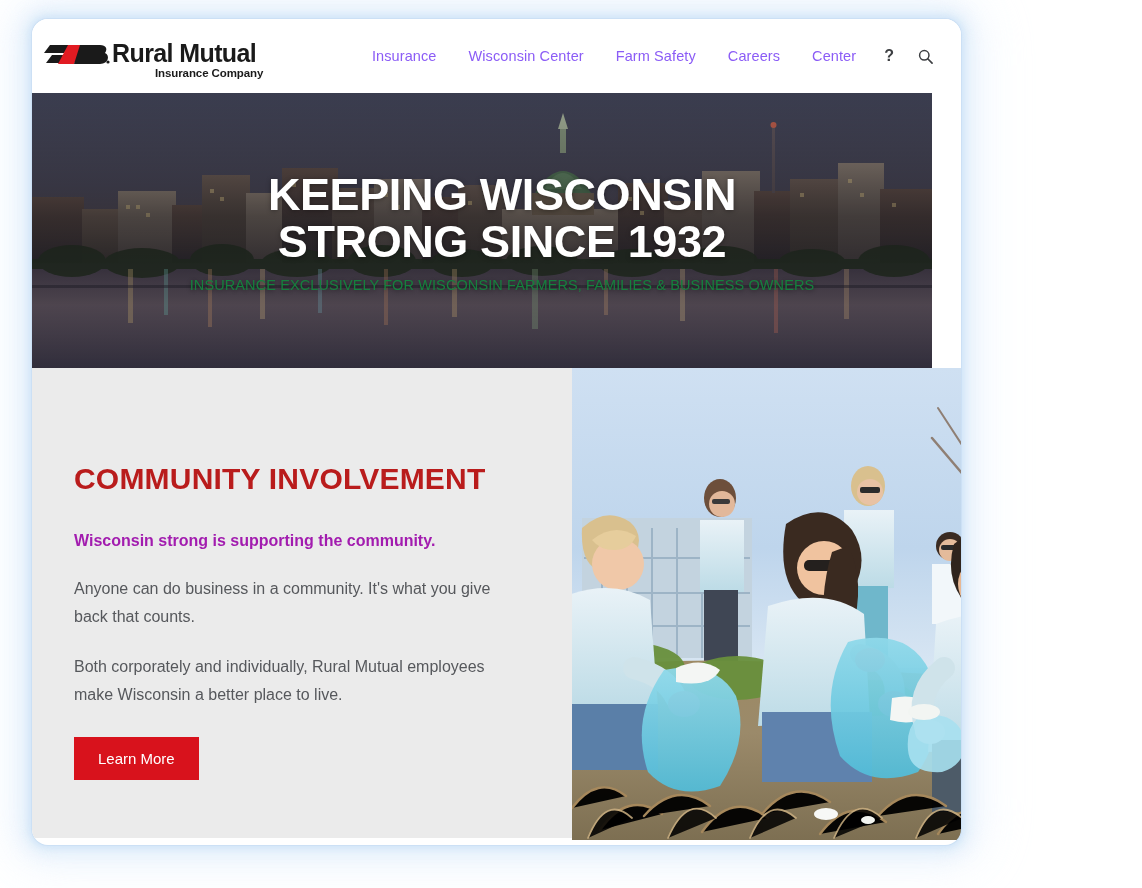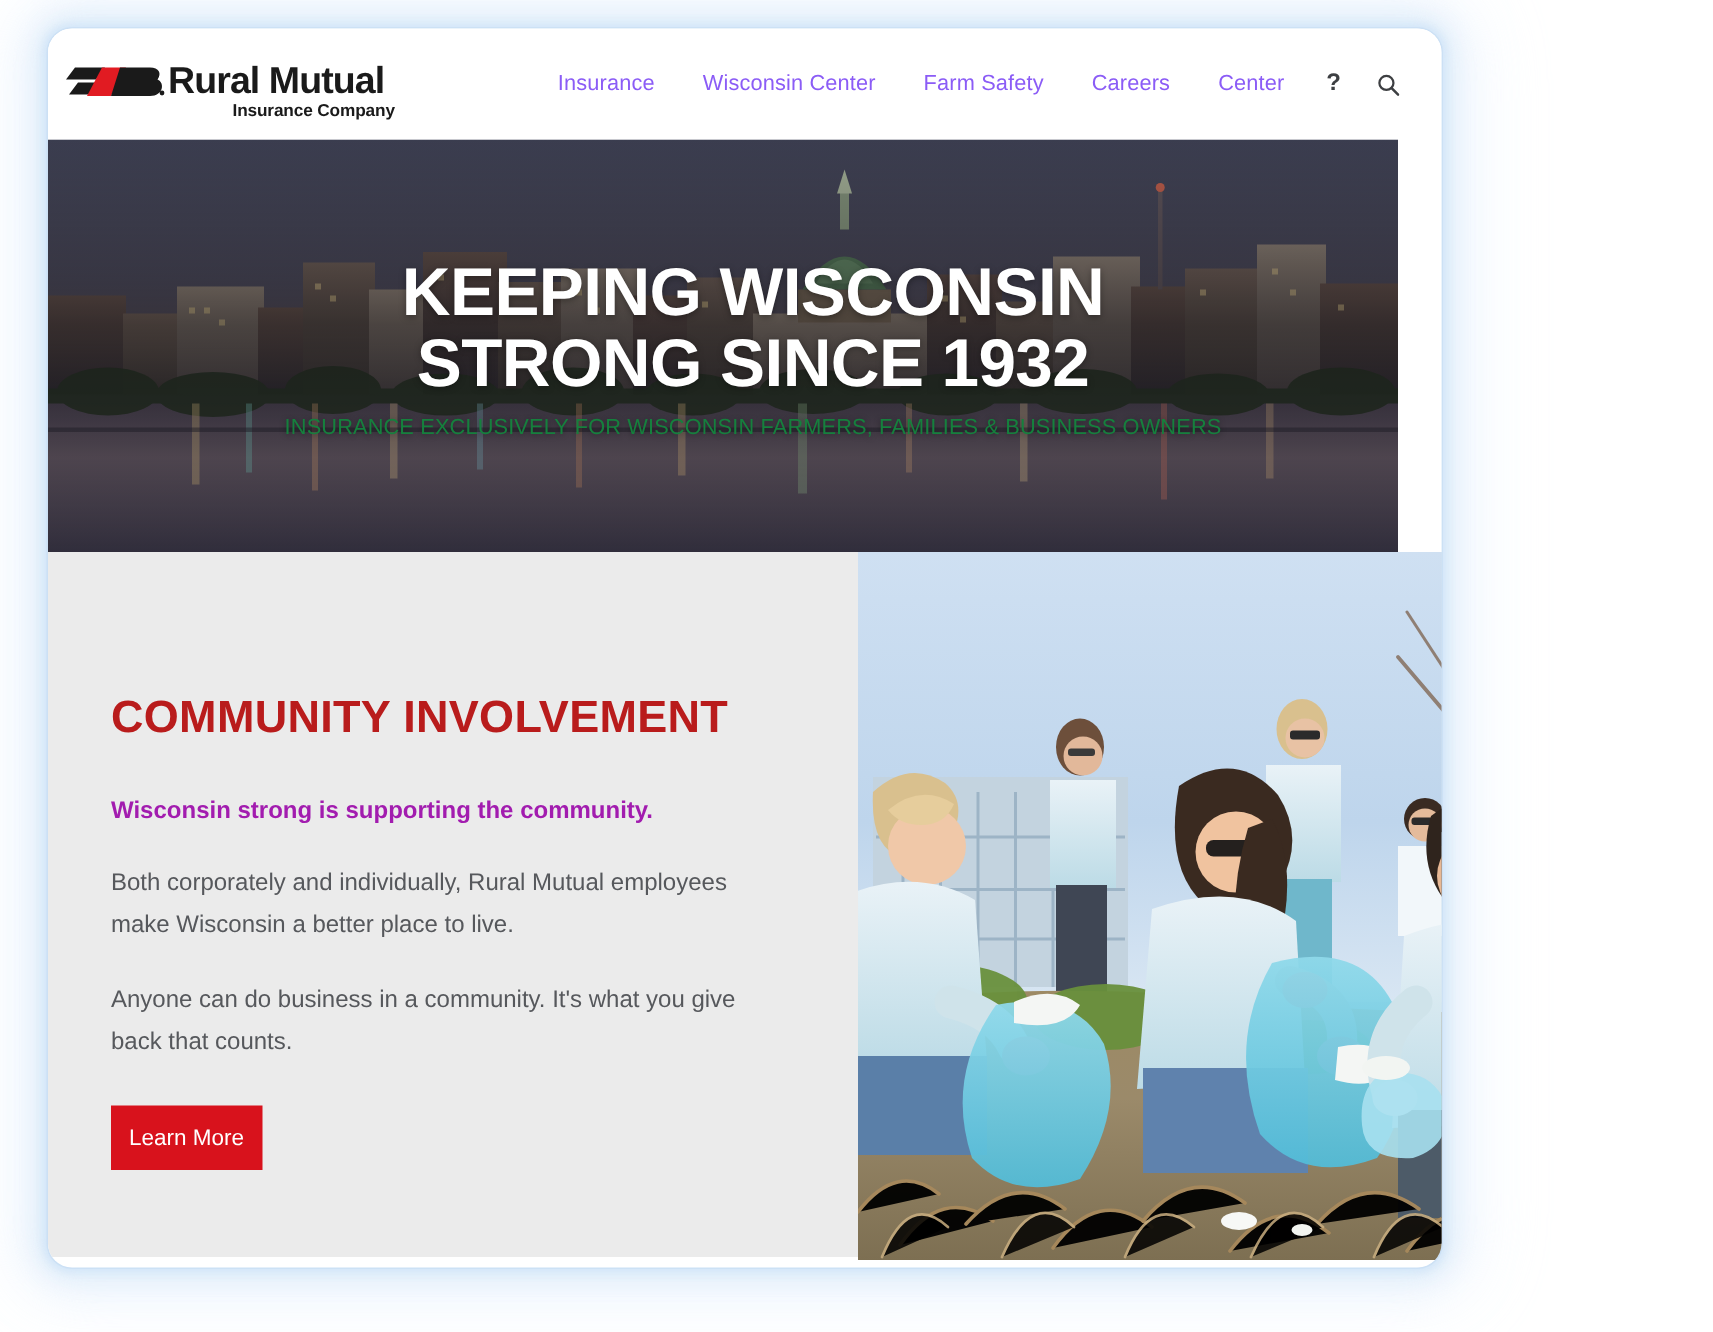--- a/index.html
+++ b/index.html
@@ -167,21 +167,21 @@
     max-width: 430px;
   }
   #learn-more-button {
     margin-top: 28px;
     display: inline-block;
     background: #d8121c;
     color: #ffffff;
     border: none;
     font-family: "Liberation Sans", sans-serif;
     font-size: 15px;
-    padding: 13px 12px;
+    padding: 13px 24px;
     cursor: pointer;
   }
 
   #community-photo {
     position: absolute; left: 540px; top: 0;
     width: 540px; height: 472px;
     overflow: hidden;
     background: #bcd4ea;
   }
   #community-svg { display: block; width: 540px; height: 472px; }
@@ -361,22 +361,22 @@
       <div id="hero-subtitle">INSURANCE EXCLUSIVELY FOR WISCONSIN FARMERS, FAMILIES &amp; BUSINESS OWNERS</div>
     </div>
 
   </section>
 
   <section id="community">
 
     <div id="community-text-panel">
       <h2 id="community-heading">COMMUNITY INVOLVEMENT</h2>
       <p id="community-lead">Wisconsin strong is supporting the community.</p>
+      <p class="community-paragraph">Anyone can do business in a community. It's what you give back that counts.</p>
       <p class="community-paragraph">Both corporately and individually, Rural Mutual employees make Wisconsin a better place to live.</p>
-      <p class="community-paragraph">Anyone can do business in a community. It's what you give back that counts.</p>
       <button id="learn-more-button">Learn More</button>
     </div>
 
     <div id="community-photo">
       <svg id="community-svg" viewBox="0 0 540 472" preserveAspectRatio="xMidYMid slice">
         <defs>
           <linearGradient id="sky2" x1="0" y1="0" x2="0" y2="1">
             <stop offset="0%" stop-color="#cfe0f2"></stop>
             <stop offset="60%" stop-color="#bed5ec"></stop>
             <stop offset="100%" stop-color="#d8e6f3"></stop>

